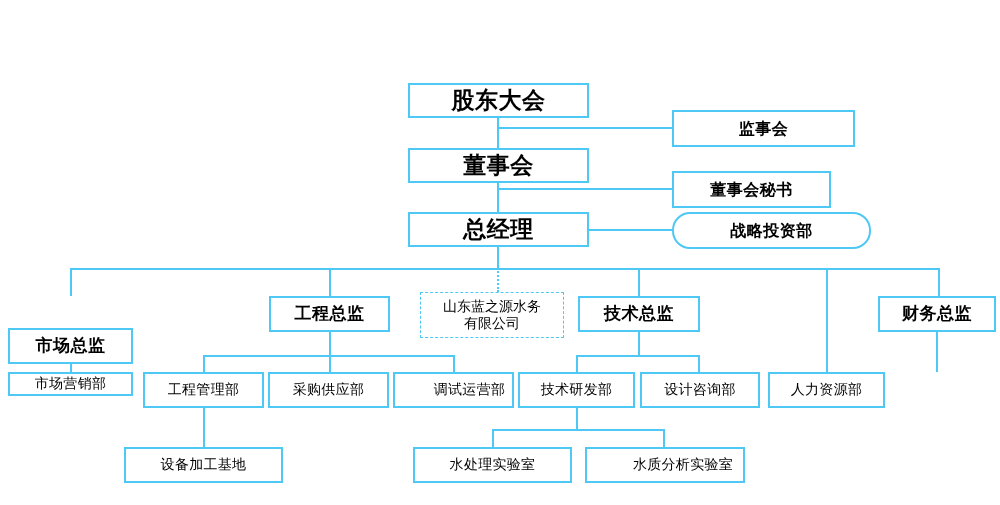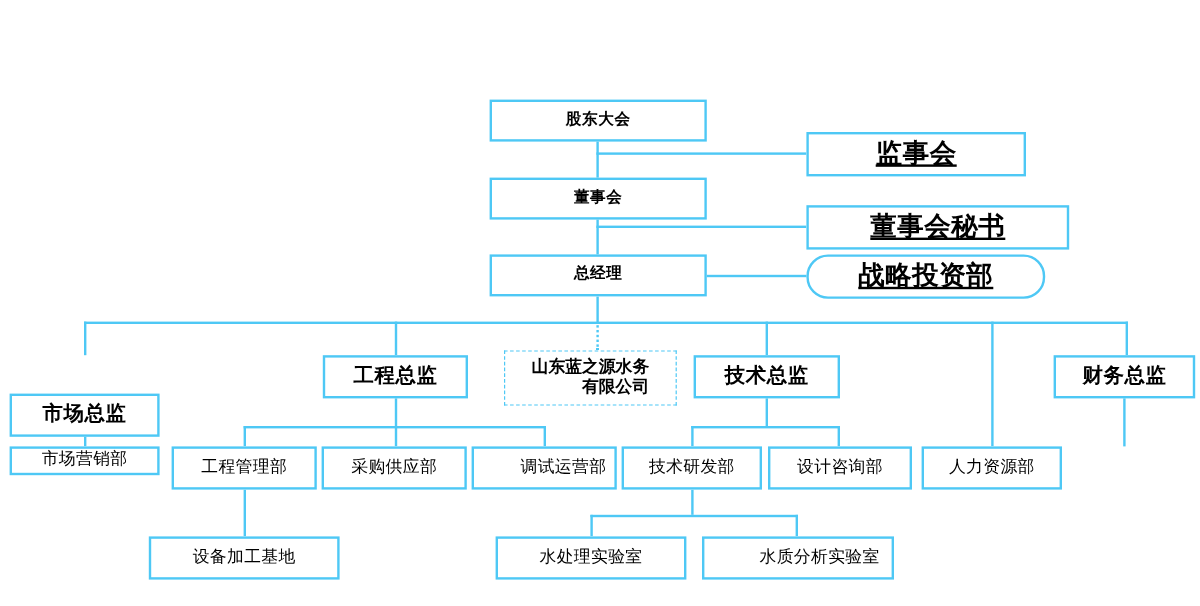--- a/index.html
+++ b/index.html
@@ -26,51 +26,49 @@
     background: #ffffff;
     display: flex;
     align-items: center;
     justify-content: center;
     text-align: center;
     line-height: 1.25;
     z-index: 3;
     white-space: pre-line;
   }
   .node.lvl-exec {
-    font-size: 13px;
+    font-size: 23px;
     font-weight: bold;
     letter-spacing: 0.5px;
   }
   .node.lvl-side {
-    font-size: 22px;
+    font-size: 16px;
     font-weight: bold;
     letter-spacing: 0.5px;
-    text-decoration: underline;
   }
   .node.lvl-dir {
     font-size: 17px;
     font-weight: bold;
     letter-spacing: 0.5px;
   }
   .node.lvl-dept {
     font-size: 14px;
     font-weight: normal;
     letter-spacing: 0.3px;
   }
   .node.lvl-sub {
     font-size: 14px;
     font-weight: normal;
     letter-spacing: 0.3px;
   }
   .node.dashed {
     border: 1px dashed #4ec8f5;
     font-size: 14px;
-    font-weight: bold;
+    font-weight: normal;
     padding: 2px 4px;
-    text-align: right;
   }
   .ln {
     position: absolute;
     background: #4ec8f5;
     z-index: 1;
   }
   .ln-h { height: 2px; }
   .ln-v { width: 2px; }
   .ln-dotted-v {
     position: absolute;
@@ -126,21 +124,21 @@
   <div class="ln ln-h" style="left:492px; top:429px; width:173px;"></div>
   <div class="ln ln-v" style="left:492px; top:429px; height:18px;"></div>
   <div class="ln ln-v" style="left:663px; top:429px; height:18px;"></div>
 
   <div class="node lvl-exec" style="left:408px; top:83px; width:181px; height:35px;">股东大会</div>
 
   <div class="node lvl-side" style="left:672px; top:110px; width:183px; height:37px;">监事会</div>
 
   <div class="node lvl-exec" style="left:408px; top:148px; width:181px; height:35px;">董事会</div>
 
-  <div class="node lvl-side" style="left:672px; top:171px; width:219px; height:37px;">董事会秘书</div>
+  <div class="node lvl-side" style="left:672px; top:171px; width:159px; height:37px;">董事会秘书</div>
 
   <div class="node lvl-exec" style="left:408px; top:212px; width:181px; height:35px;">总经理</div>
 
   <div class="node lvl-side" style="left:672px; top:212px; width:199px; height:37px;border-radius:18px;">战略投资部</div>
 
   <div class="node dashed" style="left:420px; top:292px; width:144px; height:46px;">山东蓝之源水务
 有限公司</div>
 
   <div class="node lvl-dir" style="left:8px; top:296px; width:125px; height:36px;margin-top:32px;">市场总监</div>
 

